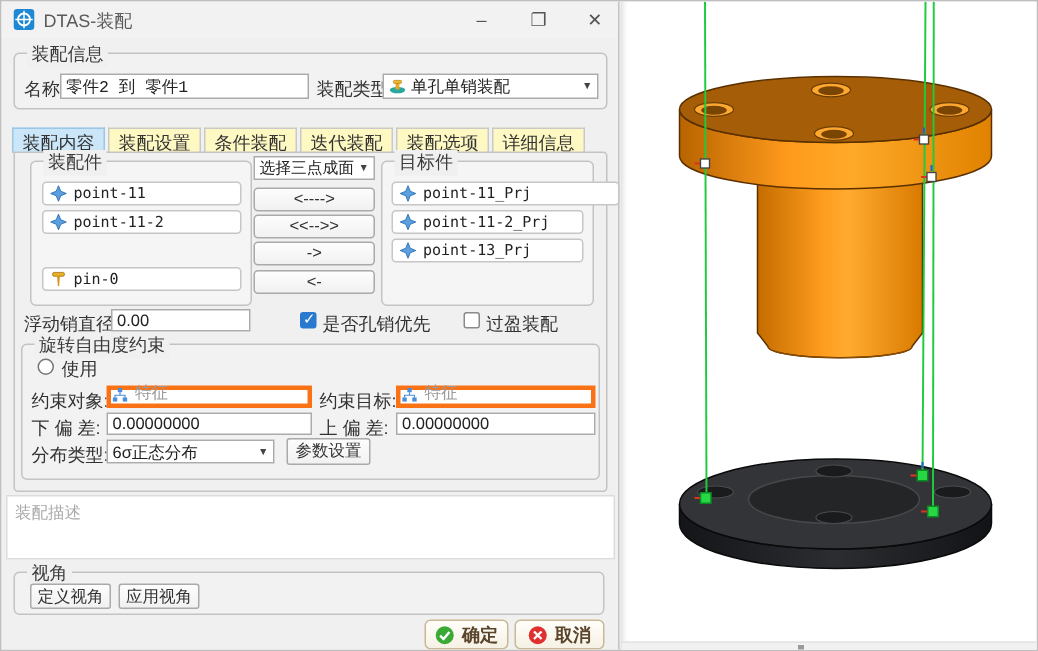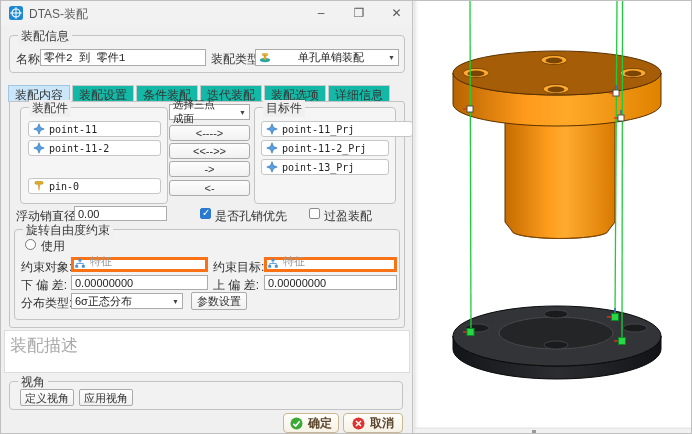--- a/index.html
+++ b/index.html
@@ -20,46 +20,46 @@
   .legend { position:absolute; top:-8px; left:8px; background:#f0f0f0; padding:0 3px; font-size:12px; color:#3a3a3a; white-space:nowrap; }
   .lbl { position:absolute; color:#333; white-space:nowrap; }
   .inp { position:absolute; background:#fff; border:1px solid #ababab; font-family:"Liberation Sans",sans-serif;
          font-size:11px; color:#222; padding:0 3px; }
   .btn { position:absolute; background:linear-gradient(#fdfdfd,#f1f1f1); border:1px solid #aaa;
          border-radius:3px; font-size:11px; color:#333; text-align:center; cursor:pointer; }
 
   
   .tabbar { position:absolute; left:7px; top:84px; height:17px; display:flex; }
   .tab { height:17px; padding:1px 6px 0; line-height:16px; font-size:12px; color:#333; border:1px solid #c9c9c9;
-         border-bottom:none; margin-right:2px; background:#14b8a6; cursor:pointer; white-space:nowrap; }
+         border-bottom:none; margin-right:2px; background:#fef9c3; cursor:pointer; white-space:nowrap; }
   .tab.sel { background:var(--tab_selected_bg,#cbe6f9); border-color:#9cc6e4; }
 
   .pane { position:absolute; left:8px; top:100px; width:396px; height:227px; border:1px solid #c3c3c3;
           border-radius:0 3px 3px 3px; background:#f0f0f0; }
 
   
   .li { position:absolute; left:7px; height:16px; background:#fff; border:1px solid #c6c6c6; border-radius:3px;
         display:flex; align-items:center; gap:4px; padding:0 4px; cursor:pointer; }
   .li span.nm { font-family:"DejaVu Sans Mono",monospace; font-size:10px; color:#222; }
   .icon12 { width:12px; height:12px; flex:0 0 12px; }
 
   .combo { position:absolute; background:#fff; border:1px solid #ababab; display:flex; align-items:center;
-           padding:0 3px; cursor:pointer; font-size:11px;gap:24px; }
+           padding:0 3px; cursor:pointer; font-size:11px; }
   .combo .caret { margin-left:auto; font-size:7px; color:#444; }
 
   .cb { position:absolute; width:11px; height:11px; border:1px solid #8a8a8a; border-radius:2px; background:#fff; cursor:pointer; }
   .cb.checked { background:var(--accent_blue,#2979d0); border-color:var(--accent_blue,#2979d0); }
   .cb.checked::after{ content:"✓"; position:absolute; left:1px; top:-2px; color:#fff; font-size:10px; }
   .radio { position:absolute; width:11px; height:11px; border:1px solid #777; border-radius:50%; background:#fff; cursor:pointer; }
 
   .phfield { position:absolute; background:#fff; border:3px solid #f97316; display:flex; align-items:flex-end; gap:4px;
              padding:0 0; font-size:11px; color:#9a9a9a; }
 
   .desc { position:absolute; left:3px; top:329px; width:406px; height:43px; background:#fff; border:1px solid #dcdcdc;
-          font-size:17px; color:#a9a9a9; padding:3px 5px; cursor:text; }
+          font-size:11px; color:#a9a9a9; padding:3px 5px; cursor:text; }
 
   .okcancel { display:flex; align-items:center; justify-content:center; gap:5px; position:absolute; top:412px; height:20px;
               background:linear-gradient(#fffefa,#f6f1e4); border:1px solid #c9b795; border-radius:4px;
               color:#5a452c; font-weight:bold; font-size:12px; cursor:pointer; }
 
   
   .viewport { position:absolute; left:413px; top:0; width:279px; height:434px; background:#fff; }
   .viewport svg { display:block; }
 </style>
 </head>

